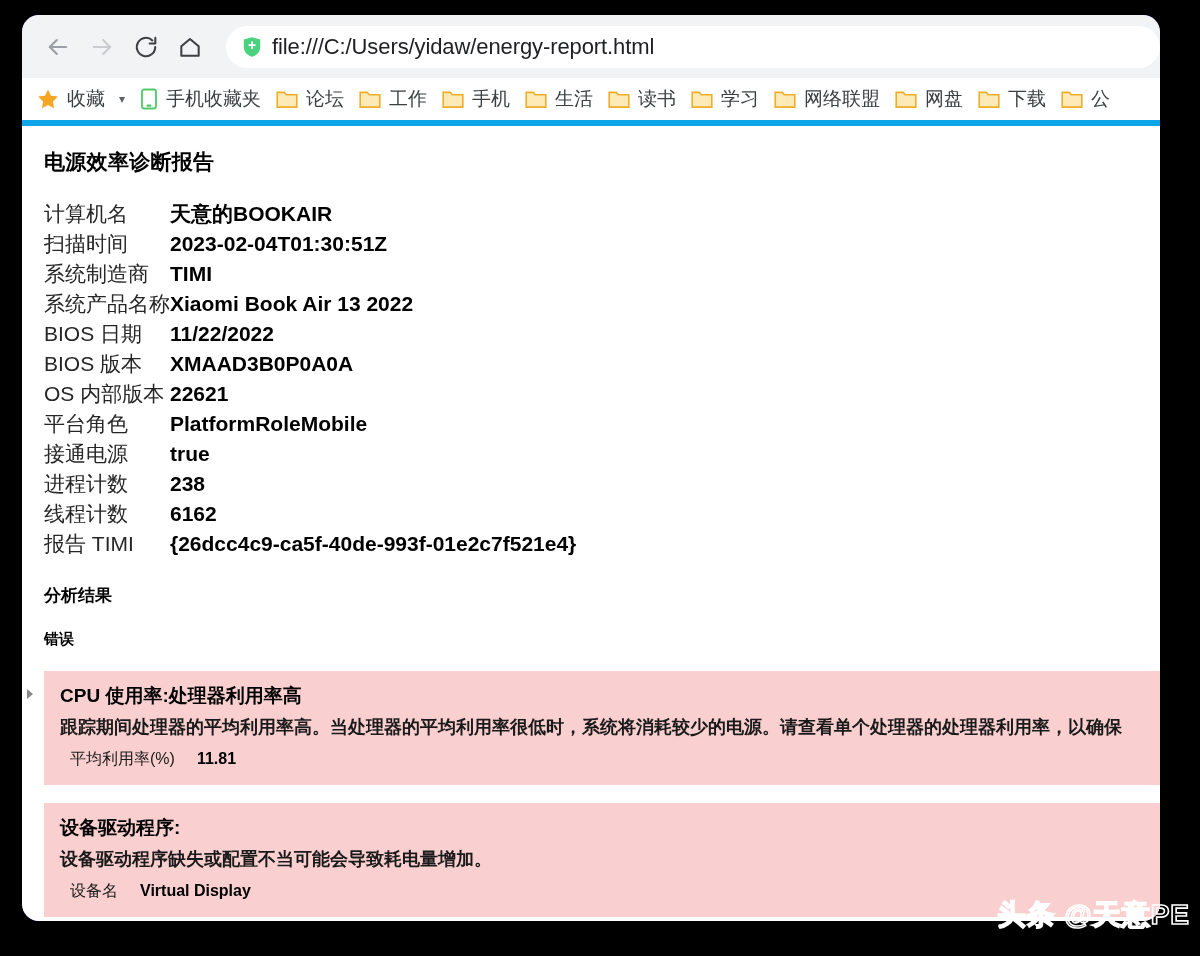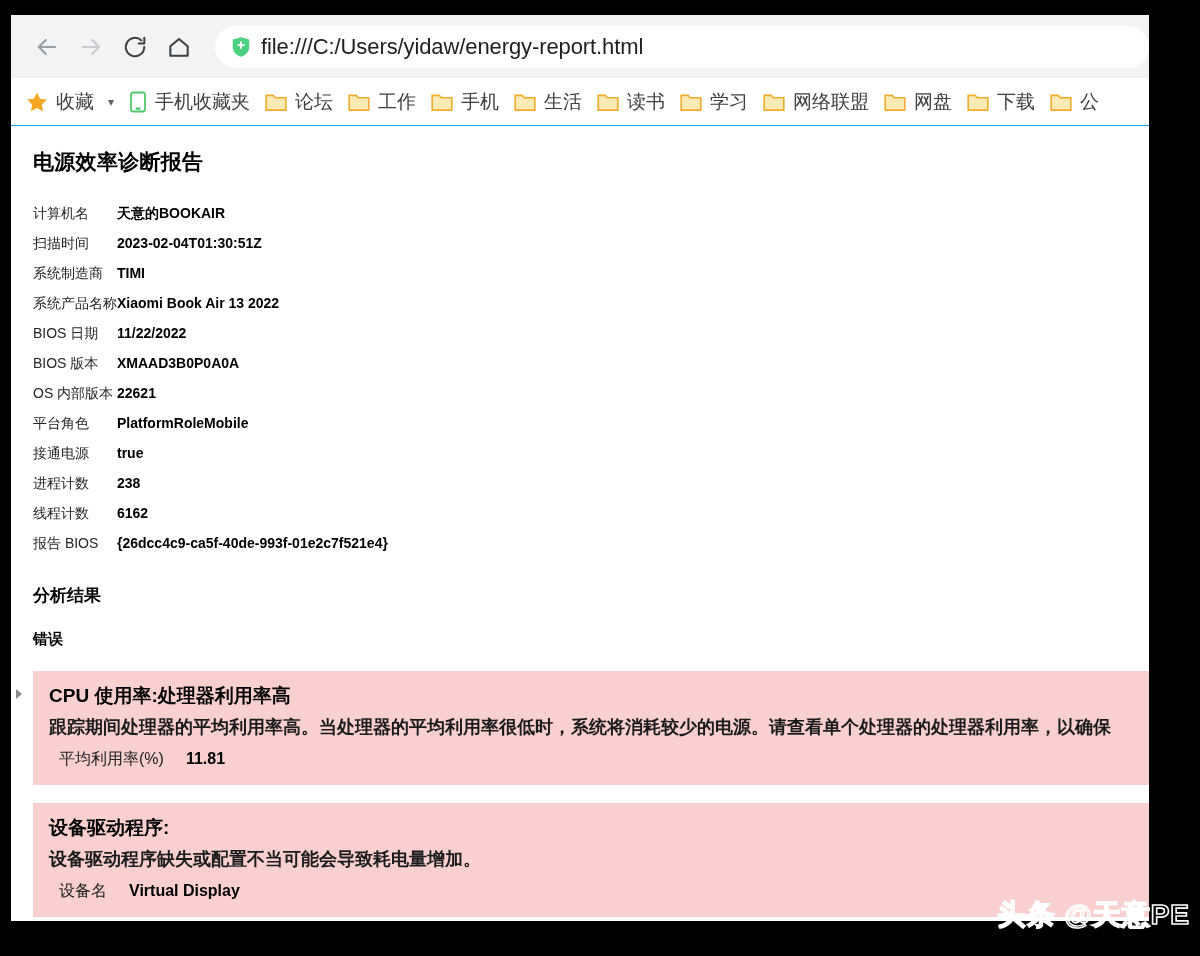--- a/index.html
+++ b/index.html
@@ -7,24 +7,25 @@
     margin: 0; padding: 0;
     width: 1200px; height: 956px;
     background: #000;
     font-family: "Liberation Sans", "DejaVu Sans", sans-serif;
     overflow: hidden;
   }
 
   
   #browser-window {
     position: absolute;
-    left: 11px; top: 15px;
+    left: 22px; top: 15px;
     width: 1138px; height: 906px;
     background: #8b5cf6;
     overflow: hidden;
+    border-radius: 17px;
   }
 
   
   #toolbar {
     height: 63px;
     background: #f1f3f4;
     display: flex;
     align-items: center;
     padding: 0 0 0 14px;
   }
@@ -60,21 +61,21 @@
     letter-spacing: -0.1px;
   }
 
   
   #bookmarks-bar {
     height: 48px;
     background: #ffffff;
     display: flex;
     align-items: center;
     padding-left: 14px;
-    border-bottom: 1px solid #0ea5e9;
+    border-bottom: 6px solid #0ea5e9;
     overflow: hidden;
     white-space: nowrap;
   }
   .bm {
     display: flex;
     align-items: center;
     flex: 0 0 auto;
     margin-right: 14px;
     font-size: 19px;
     color: #3c4043;
@@ -121,21 +122,21 @@
     letter-spacing: 0.3px;
   }
 
   table.info-table {
     border-collapse: collapse;
     margin-bottom: 4px;
   }
   table.info-table td {
     padding: 0 0 7px 0;
     vertical-align: top;
-    font-size: 14px;
+    font-size: 21px;
     line-height: 23px;
     white-space: nowrap;
   }
   td.lbl {
     color: #262626;
     padding-right: 14px;
     font-weight: normal;
   }
   td.val {
     color: #000;
@@ -422,21 +423,21 @@
         </tr>
         <tr>
           <td class="lbl">进程计数</td>
           <td class="val">238</td>
         </tr>
         <tr>
           <td class="lbl">线程计数</td>
           <td class="val">6162</td>
         </tr>
         <tr>
-          <td class="lbl">报告 BIOS</td>
+          <td class="lbl">报告 TIMI</td>
           <td class="val">{26dcc4c9-ca5f-40de-993f-01e2c7f521e4}</td>
         </tr>
       </tbody>
         </table>
 
       <h2 class="section-head">分析结果</h2>
       <h3 class="sub-head">错误</h3>
 
       <div class="error-box">
         <div class="eb-title">CPU 使用率:处理器利用率高</div>

